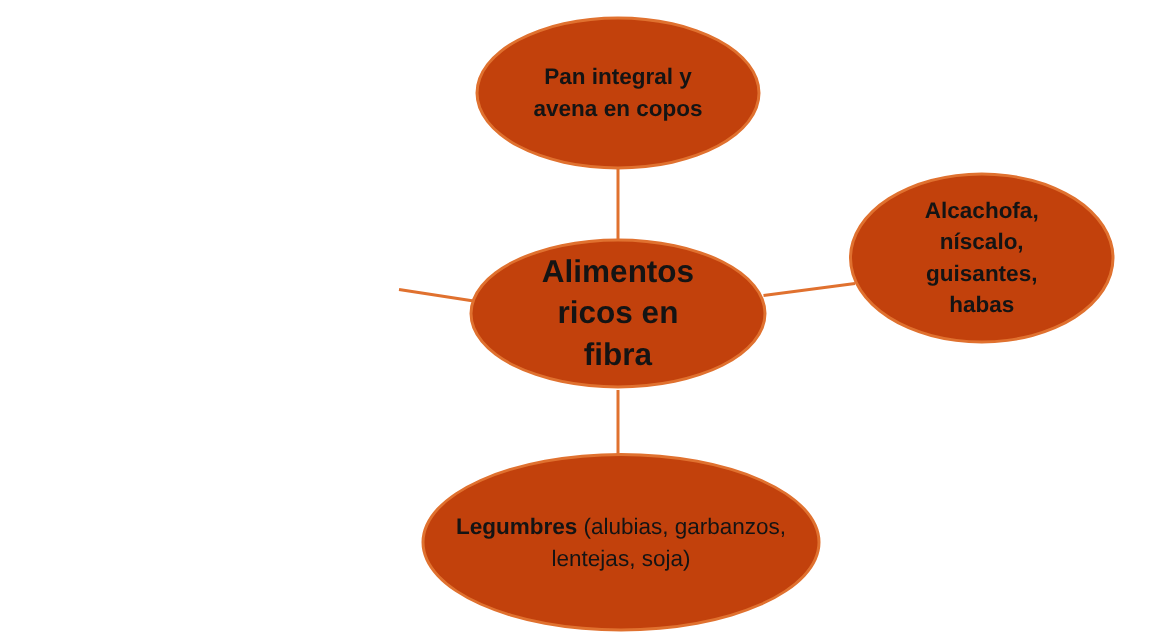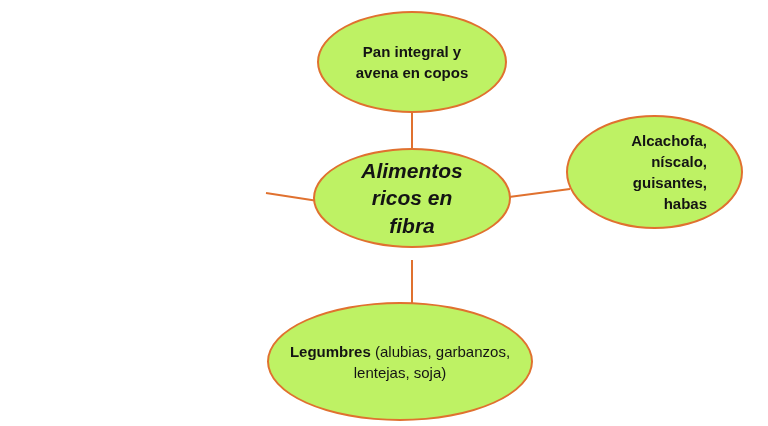--- a/index.html
+++ b/index.html
@@ -21,44 +21,44 @@
     top: 0;
     width: 768px;
     height: 426px;
     z-index: 0;
   }
   .node {
     position: absolute;
     box-sizing: border-box;
     border: 2px solid #E0712F;
     border-radius: 50%;
-    background: #bef264;
+    background: #c2410c;
     display: flex;
     align-items: center;
     justify-content: center;
     text-align: center;
     color: #141414;
     z-index: 1;
   }
   .node .txt { display: inline-block; }
   .b { font-weight: 700; }
 
   #node-top    { left: 317px; top: 11px;  width: 190px; height: 102px; }
   #node-top .txt { max-width: 140px; font-size: 15px; line-height: 1.4; }
 
   #node-left   { left: 43px;  top: 111px; width: 227px; height: 148px; }
   #node-left .txt { max-width: 188px; font-size: 14px; line-height: 1.35; }
 
-  #node-center { left: 313px; top: 148px; width: 198px; height: 100px; font-style: italic; }
+  #node-center { left: 313px; top: 159px; width: 198px; height: 100px; }
   #node-center .txt { max-width: 122px; font-size: 21px; line-height: 1.3; }
 
   #node-right  { left: 566px; top: 115px; width: 177px; height: 114px; }
-  #node-right .txt { max-width: 105px; font-size: 15px; line-height: 1.4; text-align: right; }
+  #node-right .txt { max-width: 105px; font-size: 15px; line-height: 1.4; }
 
-  #node-bottom { left: 267px; top: 302px; width: 266px; height: 119px; }
+  #node-bottom { left: 281px; top: 302px; width: 266px; height: 119px; }
   #node-bottom .txt { max-width: 225px; font-size: 15px; line-height: 1.4; }
 </style>
 </head>
 <body>
 
 <div id="canvas">
 
   <svg id="connectors" viewBox="0 0 768 426" xmlns="http://www.w3.org/2000/svg">
     <line x1="412" y1="112" x2="412" y2="166" stroke="#E0712F" stroke-width="2"></line>
     <line x1="412" y1="260" x2="412" y2="305" stroke="#E0712F" stroke-width="2"></line>

